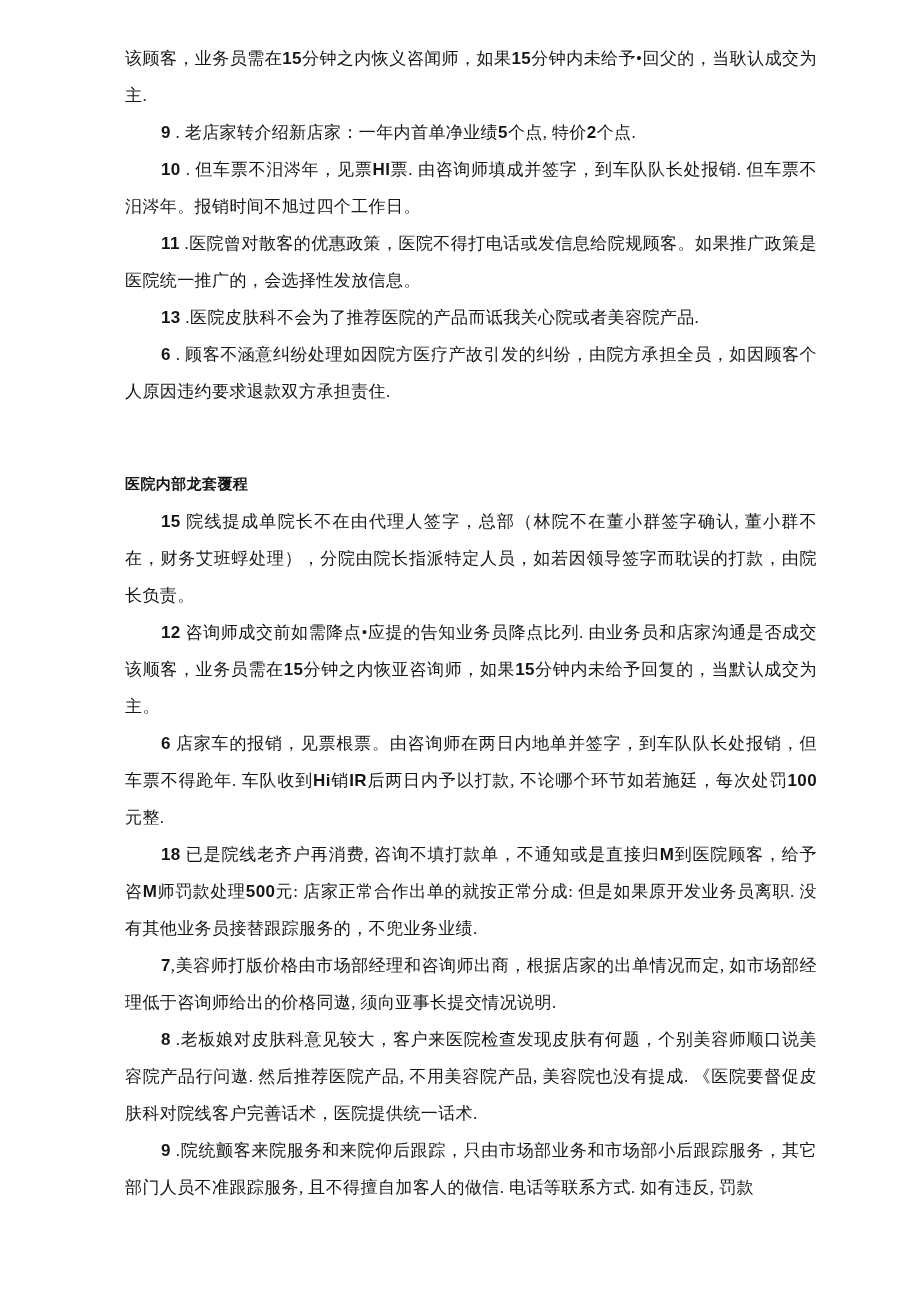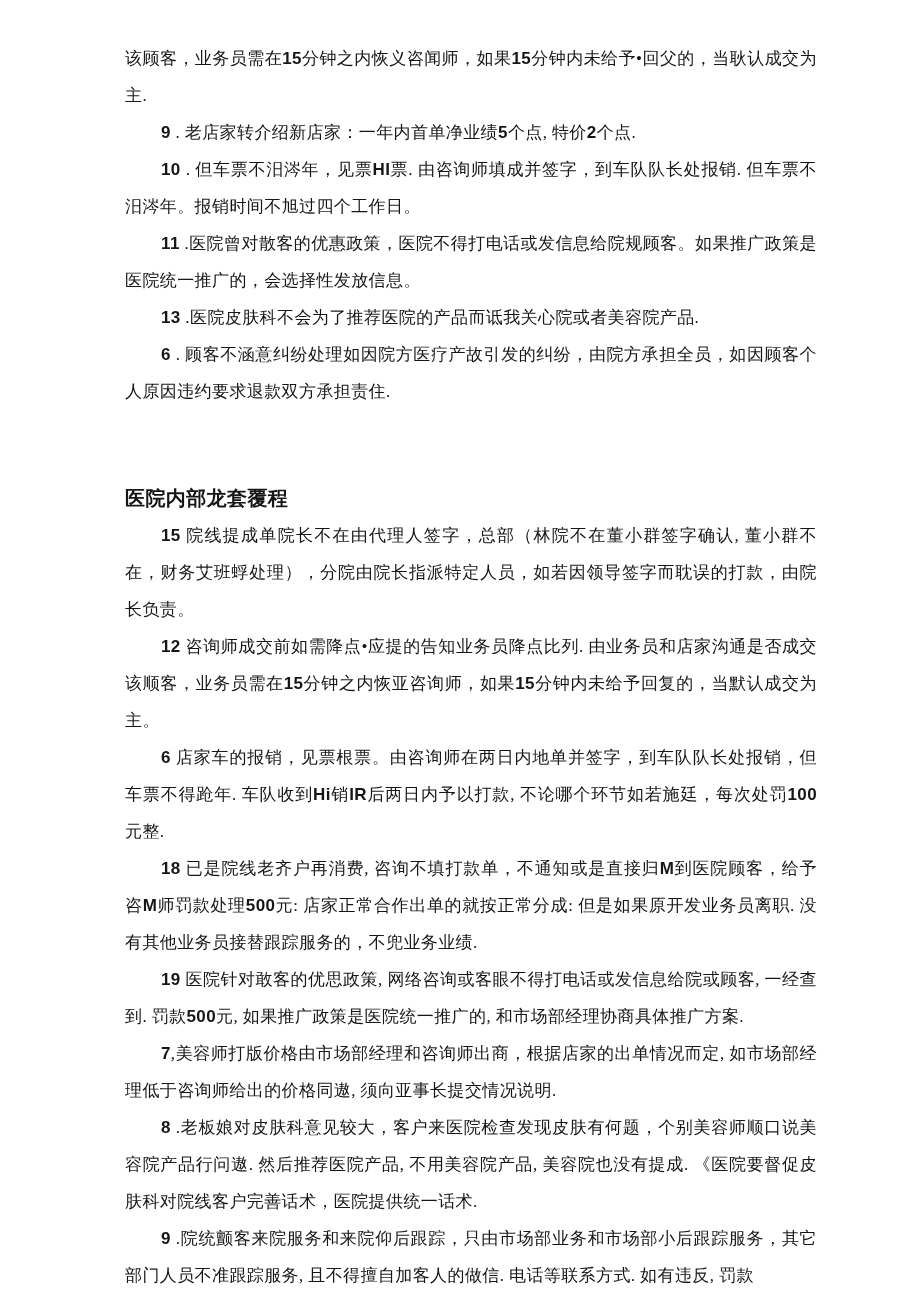--- a/index.html
+++ b/index.html
@@ -23,23 +23,22 @@
   .doc p {
     margin: 0;
     text-align: justify;
     text-align-last: left;
     word-break: break-all;
   }
   .doc p.indent { text-indent: 36px; }
   .doc p.heading {
     font-weight: bold;
     font-family: Liberation Serif, serif;
-    font-size: 20px;
+    font-size: 15px;
     text-align: left;
-    margin-top: 14px;
   }
   .doc .spacer { height: 56px; }
   .run-b {
     font-weight: bold;
     font-family: "Liberation Sans", "DejaVu Sans", sans-serif;
   }
 </style>
 </head>
 <body>
 
@@ -50,18 +49,17 @@
       <p class="body indent"><span class="run-b">10</span><span> . 但车票不汨涔年，见票</span><span class="run-b">HI</span><span>票. 由咨询师填成并签字，到车队队长处报销. 但车票不汨涔年。报销时间不旭过四个工作日。</span></p>
       <p class="body indent"><span class="run-b">11</span><span> .医院曾对散客的优惠政策，医院不得打电话或发信息给院规顾客。如果推广政策是医院统一推广的，会选择性发放信息。</span></p>
       <p class="body indent"><span class="run-b">13</span><span> .医院皮肤科不会为了推荐医院的产品而诋我关心院或者美容院产品.</span></p>
       <p class="body indent"><span class="run-b">6</span><span> . 顾客不涵意纠纷处理如因院方医疗产故引发的纠纷，由院方承担全员，如因顾客个人原因违约要求退款双方承担责住.</span></p>
       <div class="spacer"></div>
       <p class="heading"><span>医院内部龙套覆程</span></p>
       <p class="body indent"><span class="run-b">15</span><span> 院线提成单院长不在由代理人签字，总部（林院不在董小群签字确认, 董小群不在，财务艾班蜉处理），分院由院长指派特定人员，如若因领导签字而耽误的打款，由院长负责。</span></p>
       <p class="body indent"><span class="run-b">12</span><span> 咨询师成交前如需降点•应提的告知业务员降点比列. 由业务员和店家沟通是否成交该顺客，业务员需在</span><span class="run-b">15</span><span>分钟之内恢亚咨询师，如果</span><span class="run-b">15</span><span>分钟内未给予回复的，当默认成交为主。</span></p>
       <p class="body indent"><span class="run-b">6</span><span> 店家车的报销，见票根票。由咨询师在两日内地单并签字，到车队队长处报销，但车票不得跄年. 车队收到</span><span class="run-b">Hi</span><span>销</span><span class="run-b">IR</span><span>后两日内予以打款, 不论哪个环节如若施廷，每次处罚</span><span class="run-b">100</span><span>元整.</span></p>
       <p class="body indent"><span class="run-b">18</span><span> 已是院线老齐户再消费, 咨询不填打款单，不通知或是直接归</span><span class="run-b">M</span><span>到医院顾客，给予咨</span><span class="run-b">M</span><span>师罚款处理</span><span class="run-b">500</span><span>元: 店家正常合作出单的就按正常分成: 但是如果原开发业务员离职. 没有其他业务员接替跟踪服务的，不兜业务业绩.</span></p>
-      <p class="body indent"><span class="run-b">19</span><span> 医院针对敢客的优思政策, 网络咨询或客眼不得打电话或发信息给院或顾客, 一经查到. 罚款</span><span class="run-b">500</span><span>元, 如果推广政策是医院统一推广的, 和市场部经理协商具体推广方案.</span></p>
       <p class="body indent"><span class="run-b">7</span><span>,美容师打版价格由市场部经理和咨询师出商，根据店家的出单情况而定, 如市场部经理低于咨询师给出的价格同遨, 须向亚事长提交情况说明.</span></p>
       <p class="body indent"><span class="run-b">8</span><span> .老板娘对皮肤科意见较大，客户来医院检查发现皮肤有何题，个别美容师顺口说美容院产品行问遨. 然后推荐医院产品, 不用美容院产品, 美容院也没有提成. 《医院要督促皮肤科对院线客户完善话术，医院提供统一话术.</span></p>
       <p class="body indent"><span class="run-b">9</span><span> .院统颤客来院服务和来院仰后跟踪，只由市场部业务和市场部小后跟踪服务，其它部门人员不准跟踪服务, 且不得擅自加客人的做信. 电话等联系方式. 如有违反, 罚款</span></p>
     </div>
 </div>
 
 </body></html>

